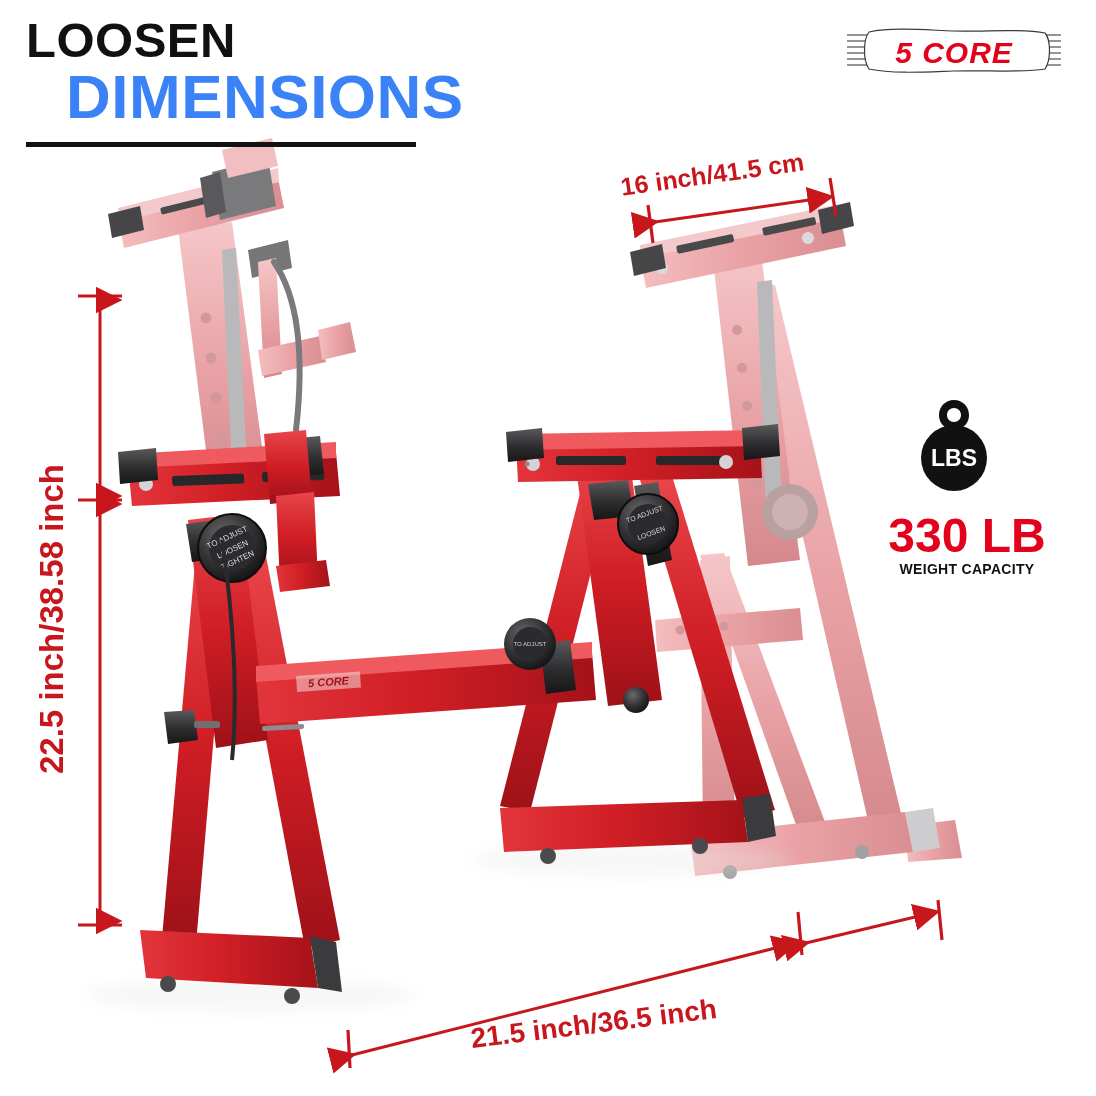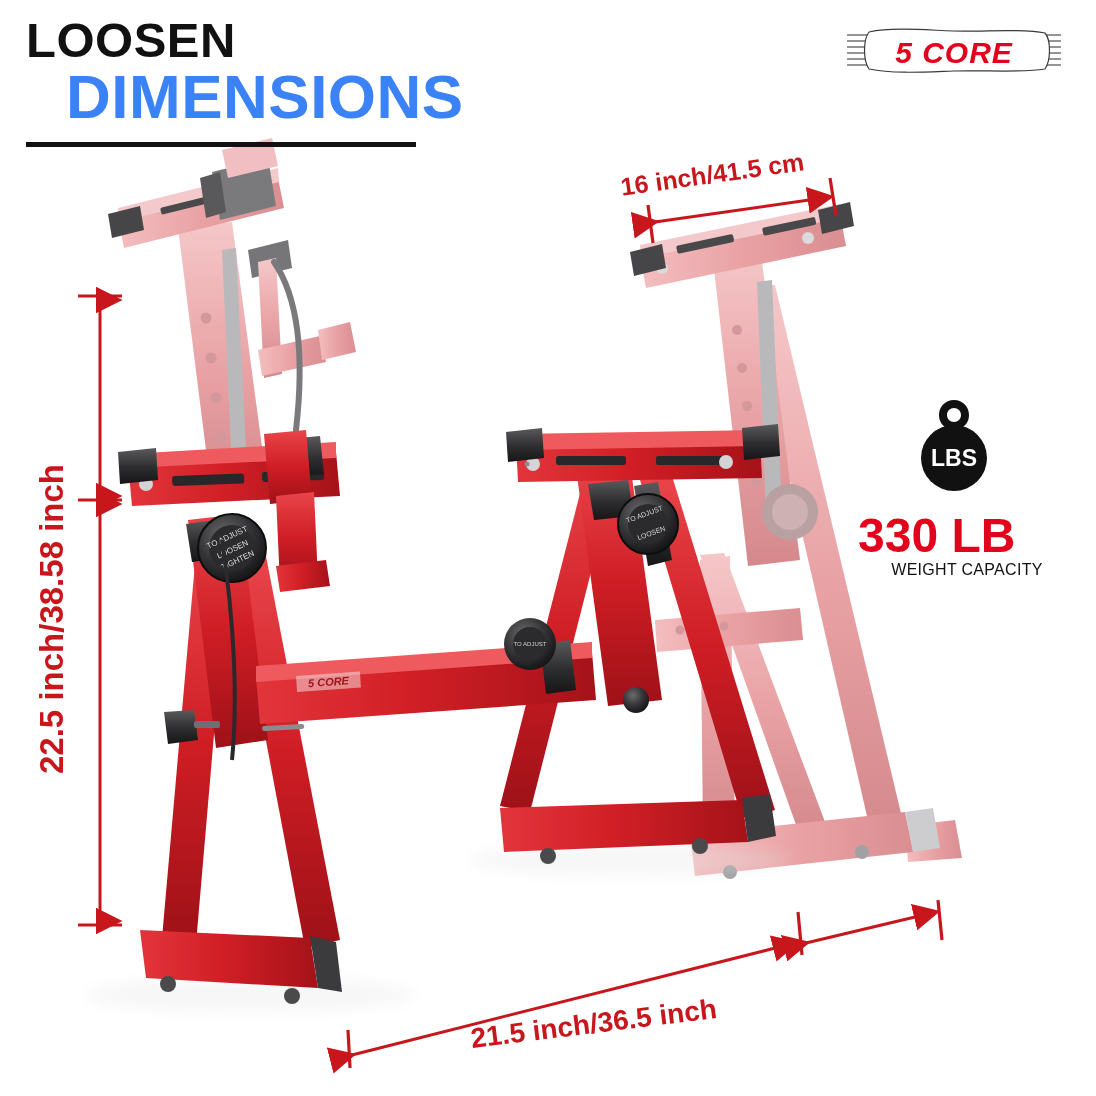--- a/index.html
+++ b/index.html
@@ -34,28 +34,28 @@
   }
   .logo svg{display:block;width:100%;height:100%;}
 
   
   .kettle{
     position:absolute;left:915px;top:398px;width:78px;height:96px;text-align:center;
   }
   .kettle svg{display:block;width:100%;height:100%;}
   .cap-number{
     position:absolute;left:858px;top:512px;width:218px;
-    text-align:left;
+    text-align:center;
     font-size:48px;font-weight:bold;color:#e3021c;letter-spacing:0px;
     line-height:1;
   }
   .cap-label{
     position:absolute;left:858px;top:562px;width:218px;
     text-align:center;
-    font-size:16px;font-weight:normal;color:#111111;letter-spacing:0.3px;
+    font-size:14px;font-weight:bold;color:#111111;letter-spacing:0.3px;
     line-height:1;
   }
 
   
   .dim-text{
     position:absolute;
     color:#c8161d;font-weight:bold;white-space:nowrap;
   }
   .dim-height{
     left:-178px;top:600px;width:460px;

